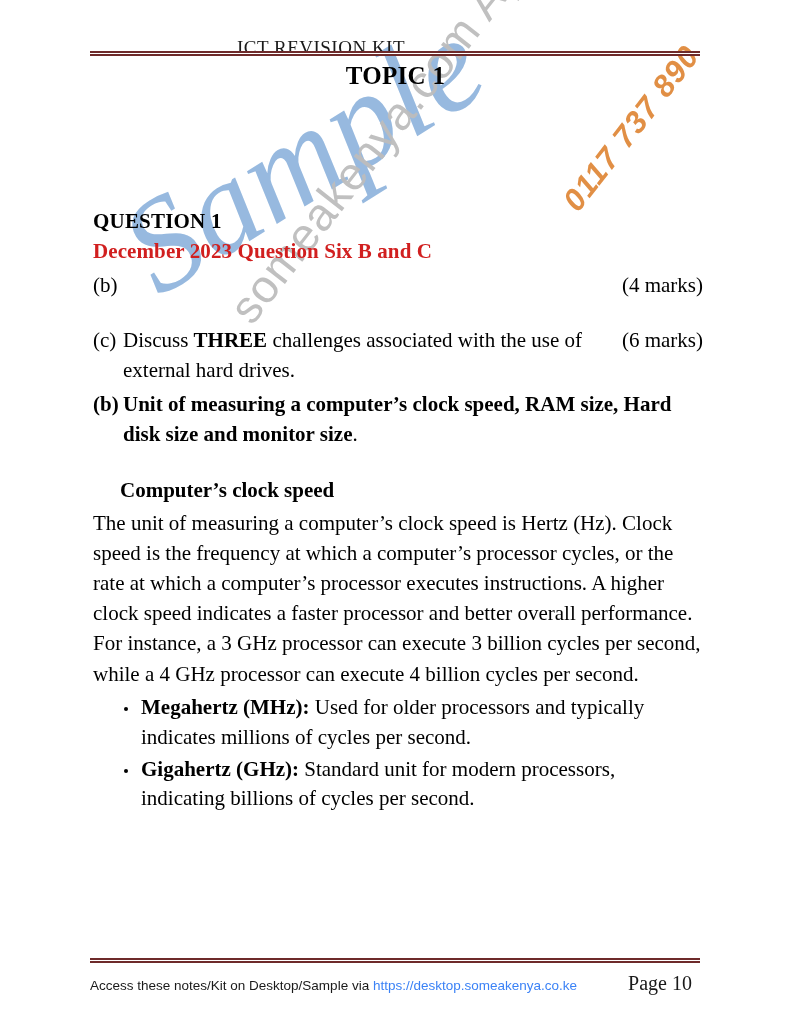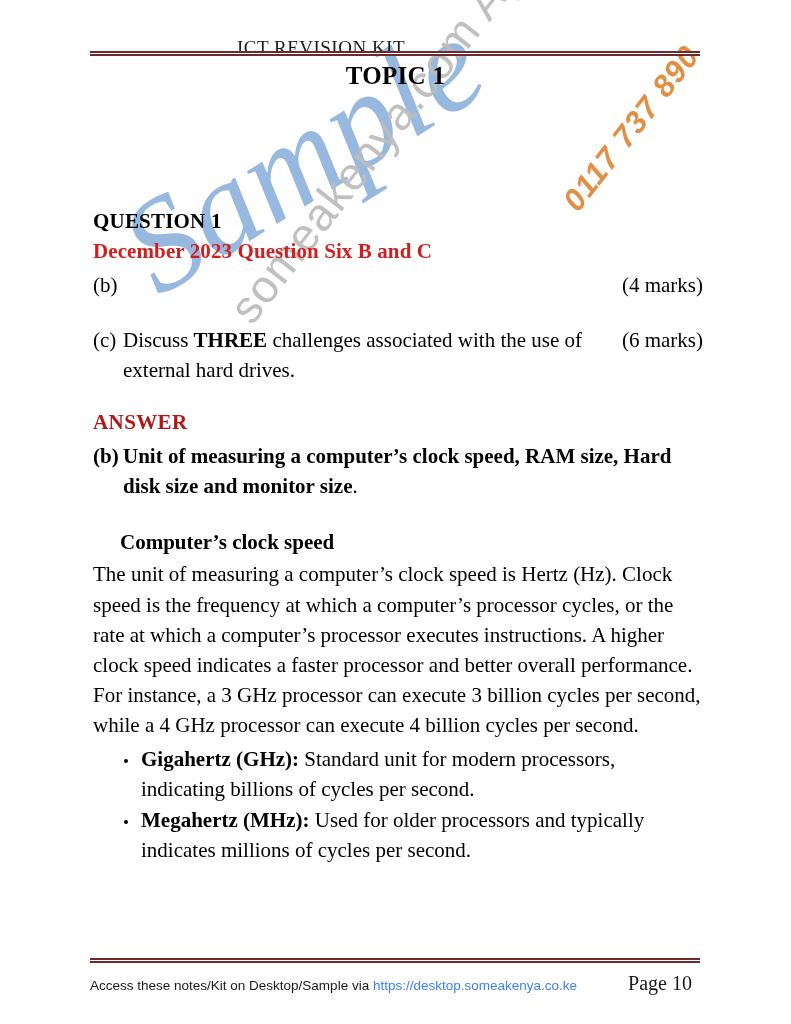--- a/index.html
+++ b/index.html
@@ -286,33 +286,32 @@
         <div class="q-text"><span class="marks">(4 marks)</span></div>
       </div>
 
       <div class="gap-1"></div>
 
       <div class="q-item">
         <div class="q-label">(c)</div>
         <div class="q-text"><span class="marks">(6 marks)</span><span>Discuss </span><b>THREE</b><span> challenges associated with the use of external hard drives.</span></div>
       </div>
 
-      <div class="ans-head">ANSWER</div>
 
       <div class="ans-b">
         <div class="q-label">(b)</div>
         <div class="q-text"><span>Unit of measuring a computer’s clock speed, RAM size, Hard disk size and monitor size</span><span style="font-weight:400">.</span></div>
       </div>
 
       <div class="sub-head">Computer’s clock speed</div>
       <div class="para">The unit of measuring a computer’s clock speed is Hertz (Hz). Clock speed is the frequency at which a computer’s processor cycles, or the rate at which a computer’s processor executes instructions. A higher clock speed indicates a faster processor and better overall performance. For instance, a 3 GHz processor can execute 3 billion cycles per second, while a 4 GHz processor can execute 4 billion cycles per second.</div>
 
       <ul class="bullets">
+        <li><b>Megahertz (MHz):</b><span> Used for older processors and typically indicates millions of cycles per second.</span></li>
         <li><b>Gigahertz (GHz):</b><span> Standard unit for modern processors, indicating billions of cycles per second.</span></li>
-        <li><b>Megahertz (MHz):</b><span> Used for older processors and typically indicates millions of cycles per second.</span></li>
       </ul>
 
     </div>
 
     <div class="rule rule-bottom"></div>
     <div class="doc-footer">
       <div class="footer-note"><span>Access these notes/Kit on Desktop/Sample via </span><a class="footer-link" href="#">https://desktop.someakenya.co.ke</a></div>
       <div class="footer-page">Page 10</div>
     </div>
 

